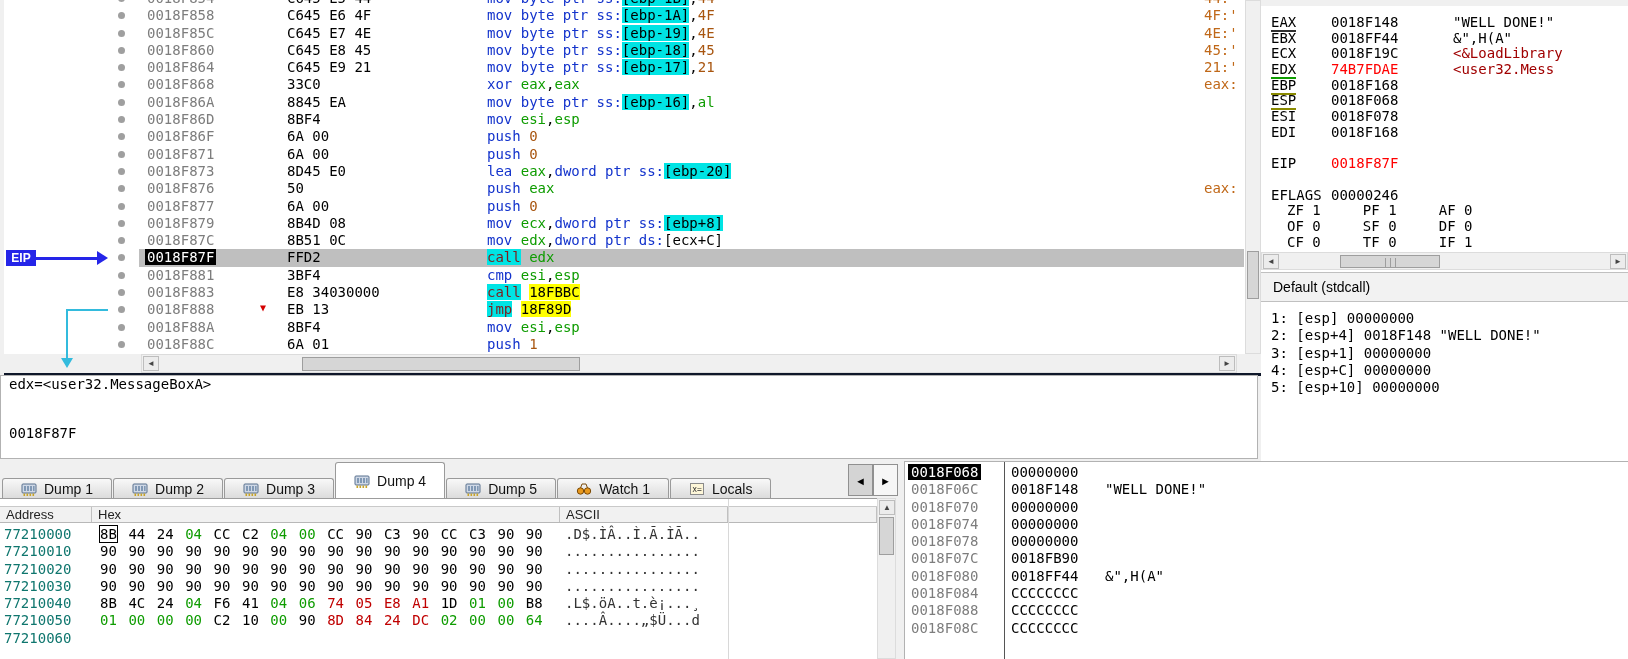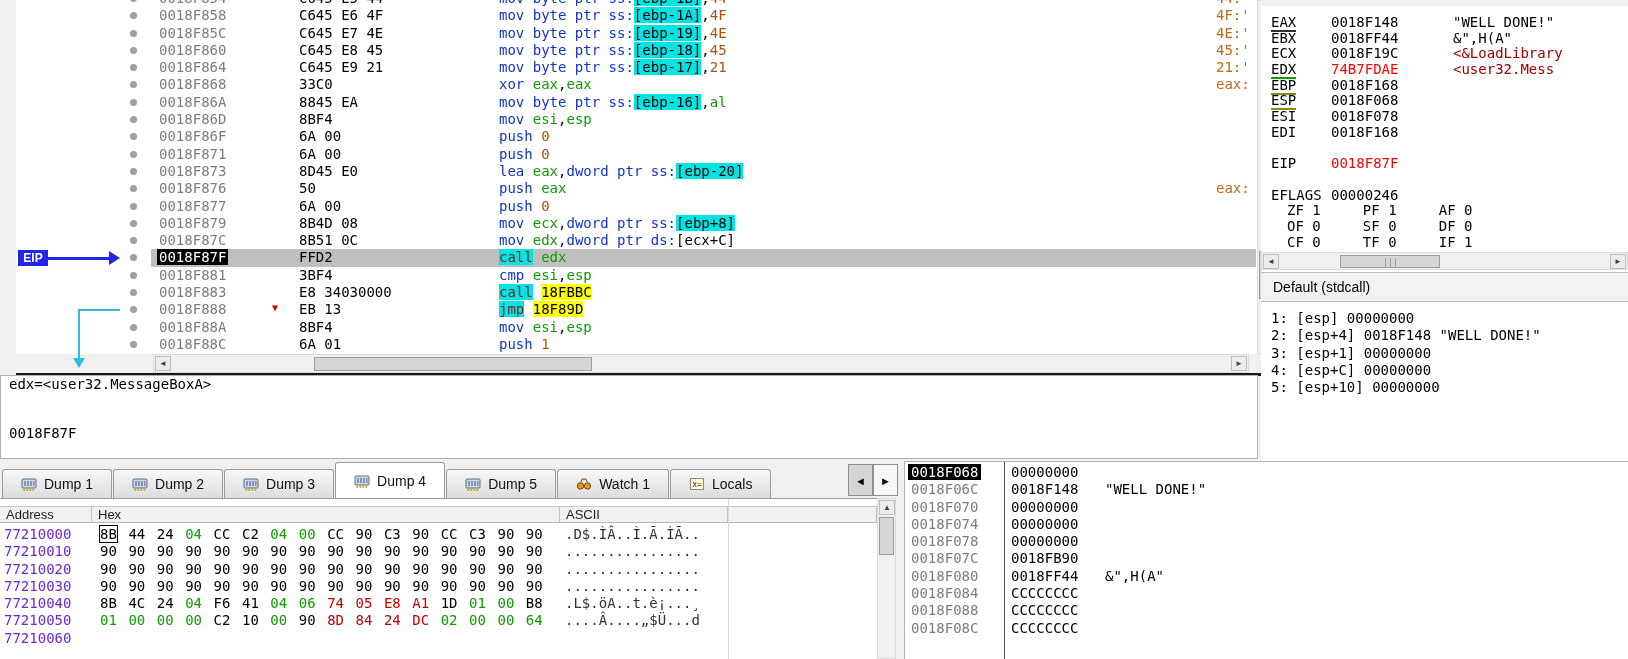--- a/index.html
+++ b/index.html
@@ -1,20 +1,20 @@
 <!DOCTYPE html>
 <html><head>
 <meta charset="utf-8">
 <style>
   html,body{margin:0;padding:0;}
   body{background:#f0f0f0;font-family:"Liberation Sans",sans-serif;}
   #root{position:relative;width:1628px;height:659px;overflow:hidden;background:#f0f0f0;}
 
   
-  #disasm{position:absolute;left:16px;top:0;width:1258px;height:373px;background:#fff;
+  #disasm{position:absolute;left:4px;top:0;width:1258px;height:373px;background:#fff;
           border-right:1px solid #b2b2b2;border-bottom:3px solid #0f172a;overflow:hidden;}
   #disasm-rows{position:absolute;left:0;top:-10px;width:1240px;}
   .drow{position:relative;height:17.3px;line-height:17.3px;font:14px "DejaVu Sans Mono",monospace;white-space:pre;}
   .drow.eip{background:linear-gradient(90deg,#fff 0,#fff 135px,#bfbfbf 135px);}
   .dot{position:absolute;left:114px;top:5px;width:7px;height:7px;border-radius:50%;background:#9f9f9f;}
   .daddr{position:absolute;left:143px;color:#7d7d7d;}
   .eip .daddr{background:#000;color:#fff;left:141px;padding:0 2px;}
   .dbytes{position:absolute;left:283px;color:#000;}
   .dinstr{position:absolute;left:483px;}
   .dcomment{position:absolute;left:1200px;color:#c06818;}
@@ -52,40 +52,40 @@
   .rflags{position:absolute;left:26px;color:#000;}
   #ccombo{position:absolute;left:0;top:266px;width:367px;height:30px;background:#f2f2f2;
           border-top:1px solid #c0c0c0;border-bottom:1px solid #c0c0c0;box-sizing:border-box;
           font:14px "Liberation Sans",sans-serif;line-height:28px;padding-left:12px;color:#000;}
   #args{position:absolute;left:0;top:304px;width:367px;}
   .argrow{height:17.3px;line-height:17.3px;padding-left:10px;font:14px "DejaVu Sans Mono",monospace;white-space:pre;color:#000;}
 
   
   #tabbar{position:absolute;left:0;top:461px;width:904px;height:37px;background:#f0f0f0;
           display:flex;align-items:flex-end;padding-left:2px;box-sizing:border-box;}
-  .tab{height:29px;border:1px solid #9a9a9a;border-bottom:none;border-radius:3px 3px 0 0;
+  .tab{height:20px;border:1px solid #9a9a9a;border-bottom:none;border-radius:3px 3px 0 0;
        background:linear-gradient(#f8f8f8,#dcdcdc);display:flex;align-items:center;gap:7px;
        padding:0 18px;margin-right:1px;font-size:14px;color:#111;box-sizing:border-box;position:relative;}
   .tab.active{height:36px;background:#fff;z-index:3;}
   .tabicon svg{display:block;}
   #tab-nav{position:absolute;left:848px;top:464px;display:flex;z-index:4;}
   .navbtn{width:25px;height:32px;border:1px solid #909090;background:#d4d4d4;font-size:11px;
           text-align:center;line-height:32px;color:#000;box-sizing:border-box;}
   #nav-right{background:#f6f6f6;font-weight:bold;}
 
   
   #dumpp{position:absolute;left:0;top:498px;width:877px;height:161px;background:#fff;
          border-top:1px solid #9c9c9c;box-sizing:border-box;overflow:hidden;}
   #dump-headers{position:absolute;left:0;top:7px;width:877px;height:17px;background:#f1f1f1;
                 border-top:1px solid #c9c9c9;border-bottom:1px solid #b8b8b8;box-sizing:border-box;display:flex;}
   .dh{border-right:1px solid #c0c0c0;font:13px "Liberation Sans",sans-serif;color:#222;
       padding-left:6px;line-height:15px;box-sizing:border-box;height:15px;}
   #dump-rows{position:absolute;left:0;top:27px;width:877px;}
   .hrow{position:relative;height:17.3px;line-height:17.3px;font:14px "DejaVu Sans Mono",monospace;white-space:pre;}
-  .haddr{position:absolute;left:4px;color:#6d28d9;text-align:right;}
+  .haddr{position:absolute;left:4px;color:#0f766e;text-align:right;}
   .hbytes{position:absolute;left:100px;}
   .hb{display:inline-block;width:28.4px;}
   .hb-k{color:#000;} .hb-g{color:#0e9c00;} .hb-r{color:#c00000;}
   .hbx{outline:1px solid #000;}
   .hascii{position:absolute;left:565px;color:#333;}
   .dump-divider{position:absolute;left:728px;top:0;bottom:0;width:1px;background:#d8d8d8;}
 
   
   #stackp{position:absolute;left:904px;top:461px;width:724px;height:198px;background:#fff;
           border-left:1px solid #b2b2b2;border-top:1px solid #b2b2b2;box-sizing:border-box;overflow:hidden;}

